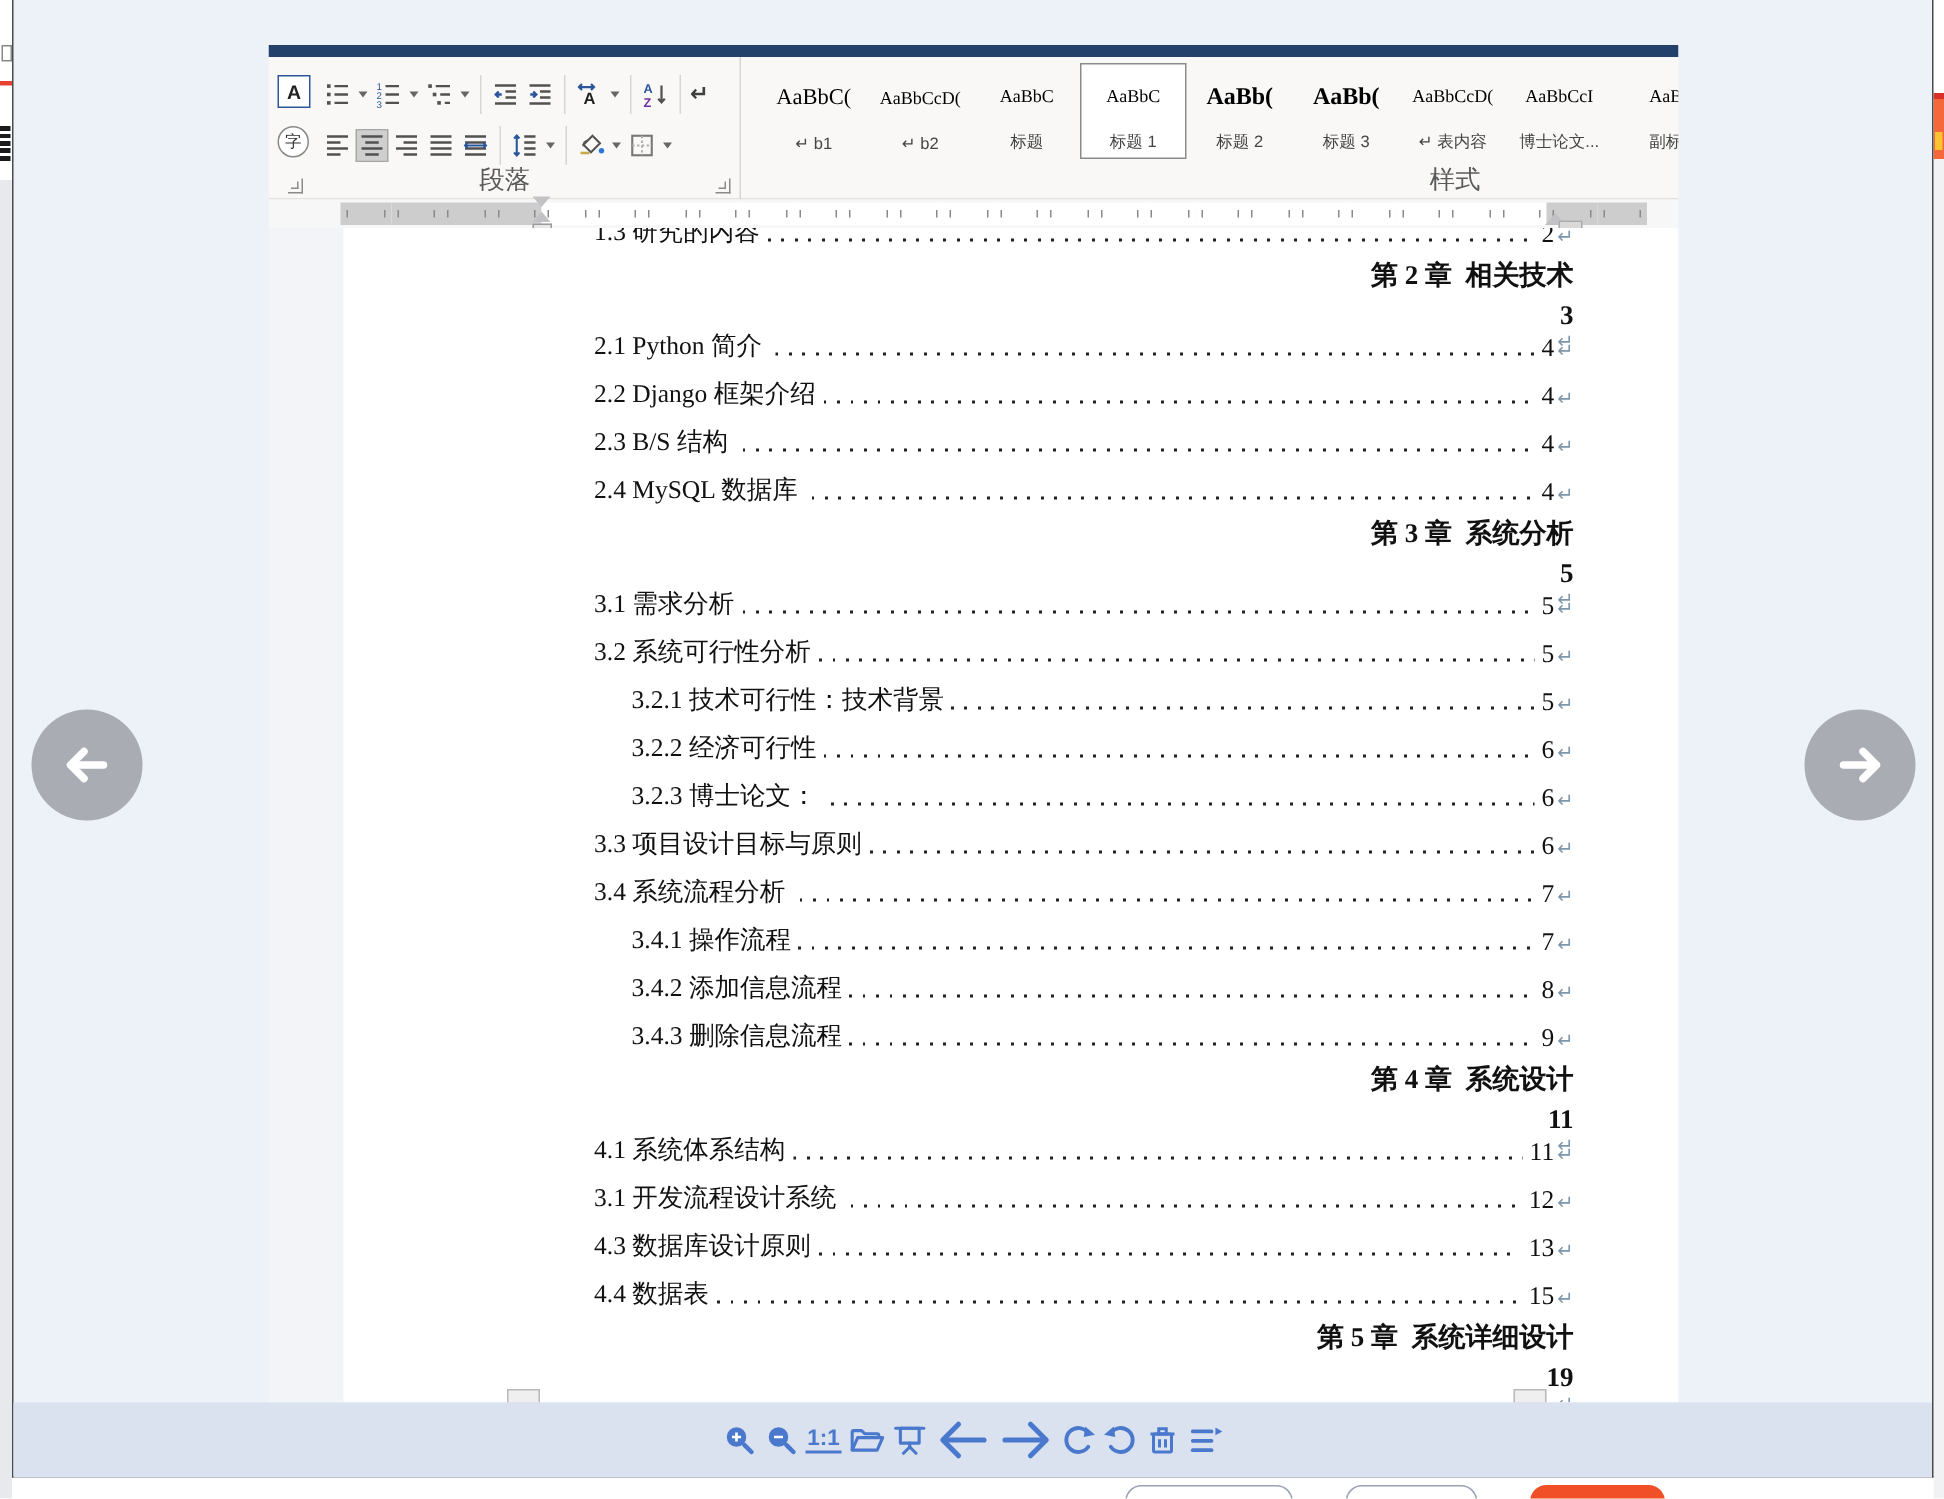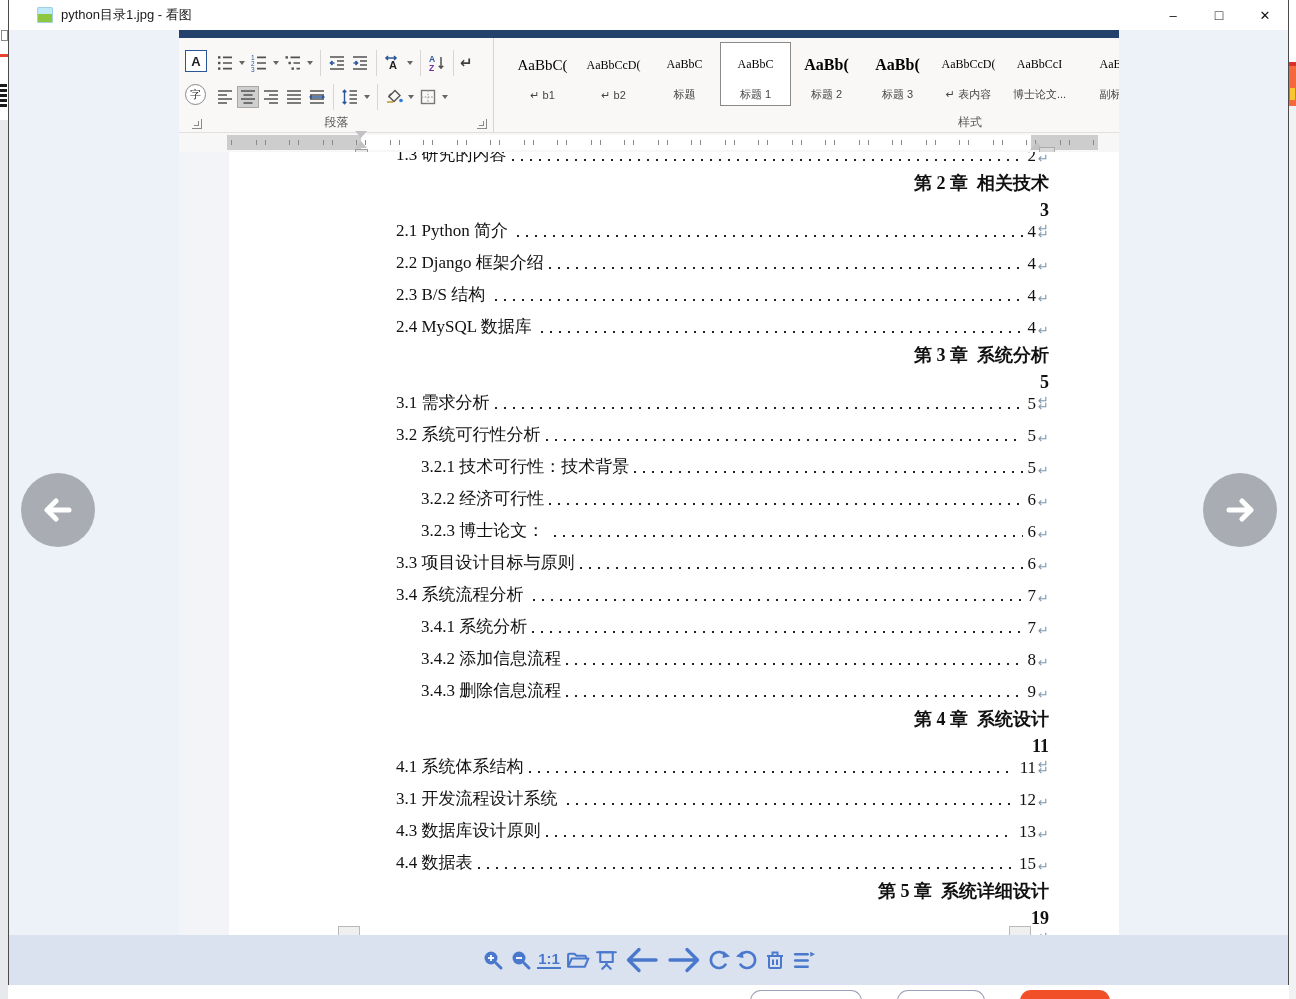--- a/index.html
+++ b/index.html
@@ -35,21 +35,21 @@
   .win-btn{width:46px;height:100%;display:flex;align-items:center;justify-content:center;
            font-size:13px;color:#111;cursor:default;}
   .win-btn.max{font-size:14px;}
   
   .canvas{position:absolute;left:0;top:30px;right:0;height:905px;}
   .word-img{position:absolute;left:170px;top:0;width:940px;height:905px;background:#f2f4f8;overflow:hidden;}
   .navy{position:absolute;left:0;top:0;width:100%;height:8px;background:#24416b;}
   .ribbon{position:absolute;left:0;top:8px;width:940px;height:95px;background:#f9f8f7;border-bottom:1px solid #e3e1df;box-sizing:border-box;}
   .pgroup{position:absolute;left:0;top:0;width:315px;height:95px;border-right:1px solid #d8d6d4;box-sizing:border-box;}
   .sgroup{position:absolute;left:316px;top:0;width:624px;height:95px;overflow:hidden;}
-  .group-label{position:absolute;bottom:2px;font-size:12px;color:#5a5a5a;}
+  .group-label{position:absolute;bottom:2px;font-size:17px;color:#5a5a5a;}
   .pgroup .group-label{left:0;width:315px;text-align:center;}
   .sgroup .group-label{left:450px;width:50px;text-align:center;}
   .dl{position:absolute;width:9px;height:9px;border-right:1px solid #8a8a8a;border-bottom:1px solid #8a8a8a;}
   .dl::after{content:"";position:absolute;right:2px;bottom:2px;width:4px;height:4px;
              border-right:1px solid #8a8a8a;border-bottom:1px solid #8a8a8a;}
   .abox{position:absolute;left:6px;top:12px;width:20px;height:20px;border:1px solid #2b579a;color:#222;
         font-weight:bold;font-size:13px;display:flex;align-items:center;justify-content:center;background:#fff;}
   .zchar{position:absolute;left:6px;top:46px;width:19px;height:19px;border:1px solid #888;border-radius:50%;
         font-size:11px;display:flex;align-items:center;justify-content:center;color:#333;background:#fff;}
   .prow{position:absolute;left:36px;display:flex;align-items:center;gap:3px;}
@@ -130,29 +130,20 @@
     <div class="yellow"></div>
   </div>
   <div class="abs bg-bottom">
     <div class="pill p1"></div>
     <div class="pill p2"></div>
     <div class="pill p3"></div>
   </div>
 
   <div class="abs viewer">
 
-    <div class="titlebar">
-      <div class="file-icon"></div>
-      <div class="title-text">python目录1.jpg - 看图</div>
-      <div class="win-controls">
-        <div class="win-btn">–</div>
-        <div class="win-btn max">□</div>
-        <div class="win-btn">✕</div>
-      </div>
-    </div>
 
     <div class="canvas">
 
       <div class="word-img">
         <div class="navy"></div>
 
         <div class="ribbon">
           <div class="pgroup">
             <span class="abox">A</span>
             <span class="zchar">字</span>
@@ -408,21 +399,21 @@
                 <span class="num">6</span>
                 <span class="ret">↵</span>
               </div>
               <div class="row lv1">
                 <span class="t">3.4 系统流程分析 </span>
                 <span class="lead"></span>
                 <span class="num">7</span>
                 <span class="ret">↵</span>
               </div>
               <div class="row lv2">
-                <span class="t">3.4.1 系统分析</span>
+                <span class="t">3.4.1 操作流程</span>
                 <span class="lead"></span>
                 <span class="num">7</span>
                 <span class="ret">↵</span>
               </div>
               <div class="row lv2">
                 <span class="t">3.4.2 添加信息流程</span>
                 <span class="lead"></span>
                 <span class="num">8</span>
                 <span class="ret">↵</span>
               </div>

